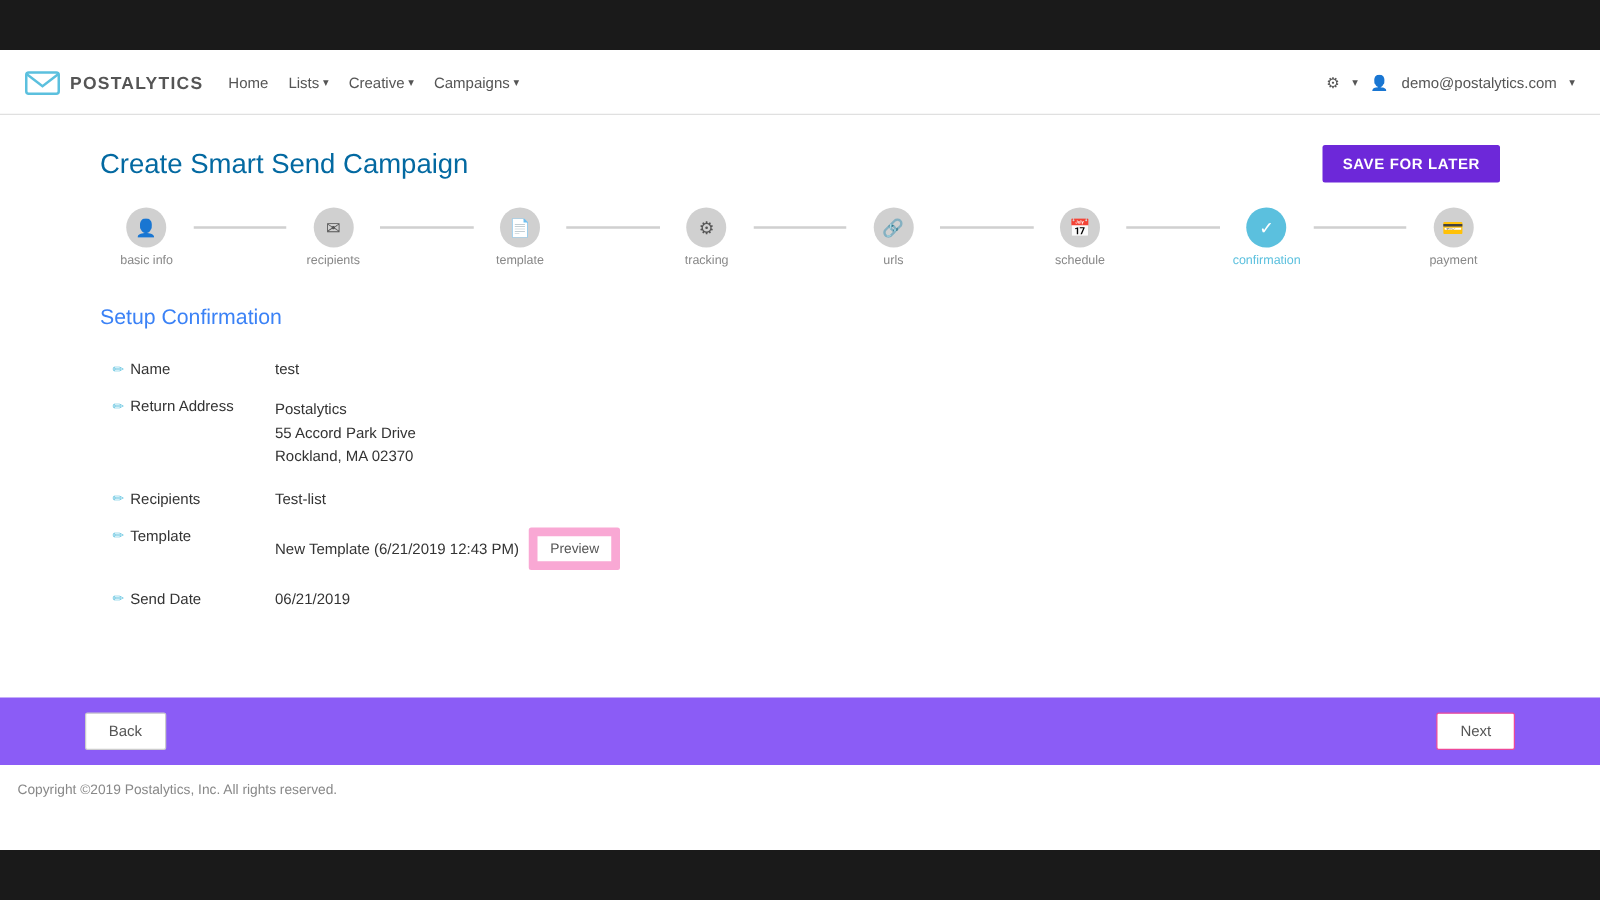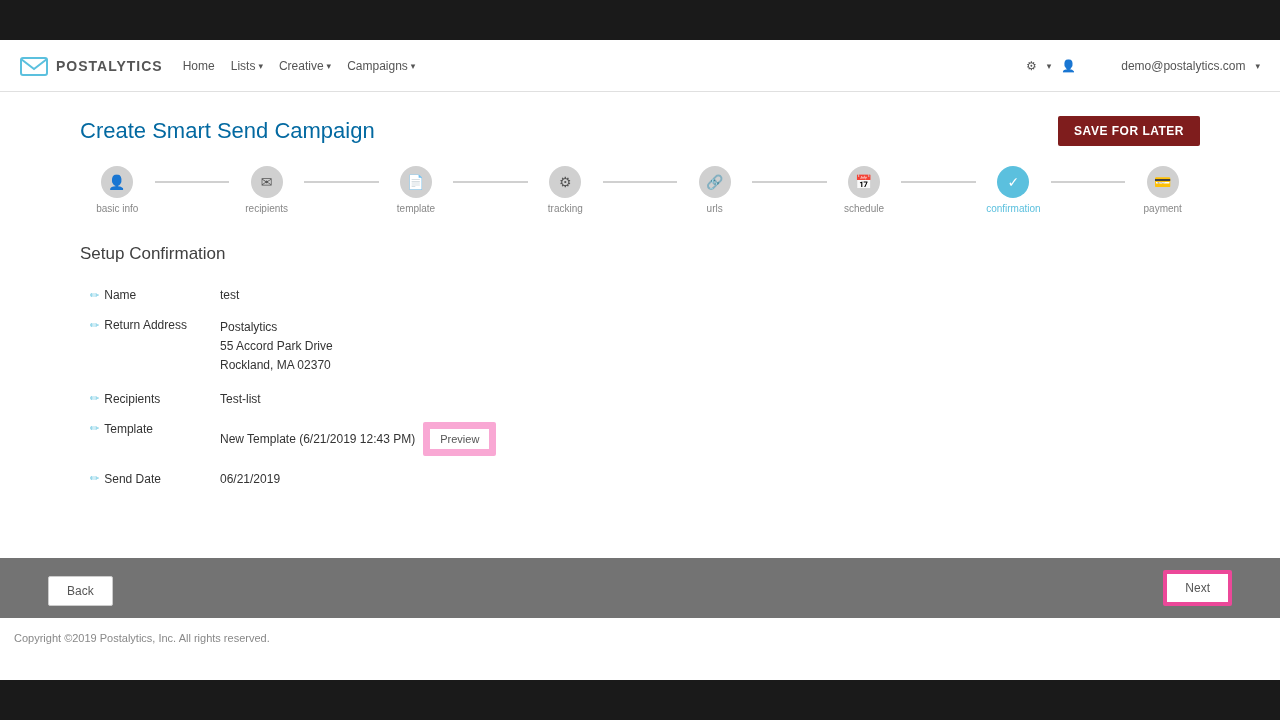--- a/index.html
+++ b/index.html
@@ -88,21 +88,21 @@
       margin-bottom: 20px;
     }
 
     .page-title {
       font-size: 22px;
       font-weight: normal;
       color: #0369a1;
     }
 
     .save-later-btn {
-      background: #7f1d1d;
+      background: #6d28d9;
       color: #fff;
       border: none;
       padding: 8px 16px;
       font-size: 12px;
       cursor: pointer;
       border-radius: 2px;
       font-weight: bold;
       letter-spacing: 0.5px;
     }
 
@@ -165,21 +165,21 @@
       flex: 1;
       height: 2px;
       background: #d0d0d0;
       margin-top: 15px;
     }
 
     
     .section-title {
       font-size: 17px;
       font-weight: normal;
-      color: #404040;
+      color: #3b82f6;
       margin-bottom: 16px;
     }
 
     .confirmation-table {
       width: 100%;
       border-collapse: collapse;
     }
 
     .confirmation-table tr td {
       padding: 8px 10px;
@@ -219,41 +219,41 @@
       padding: 4px 10px;
       font-size: 11px;
       cursor: pointer;
       border-radius: 2px;
       color: #555;
       margin-left: 8px;
     }
 
     
     .bottom-bar {
-      background: #737373;
-      padding: 12px 48px;
+      background: #8b5cf6;
+      padding: 12px 68px;
       display: flex;
       justify-content: space-between;
-      align-items: flex-end;
+      align-items: flex-start;
       margin-top: 40px;
     }
 
     .back-btn {
       background: #fff;
       border: 1px solid #ccc;
       padding: 7px 18px;
       font-size: 12px;
       cursor: pointer;
       border-radius: 2px;
       color: #555;
     }
 
     .next-btn {
       background: #fff;
-      border: 4px solid #ec4899;
+      border: 1px solid #ec4899;
       padding: 7px 18px;
       font-size: 12px;
       cursor: pointer;
       border-radius: 2px;
       color: #555;
     }
 
     
     .footer {
       text-align: left;
@@ -303,21 +303,21 @@
         <a class="nav-link">
           <span>Campaigns</span>
           <span class="chevron">▾</span>
         </a>
       </div>
     </div>
     <div class="navbar-right">
       <span style="cursor:pointer;">⚙</span>
       <span class="chevron">▾</span>
       <span>👤</span>
-      <span style="cursor:pointer;margin-left:35px;">demo@postalytics.com</span>
+      <span style="cursor:pointer;">demo@postalytics.com</span>
       <span class="chevron">▾</span>
     </div>
   </nav>
 
   <div class="page-content">
 
     <div class="page-header">
       <h1 class="page-title">Create Smart Send Campaign</h1>
       <button class="save-later-btn">SAVE FOR LATER</button>
     </div>

